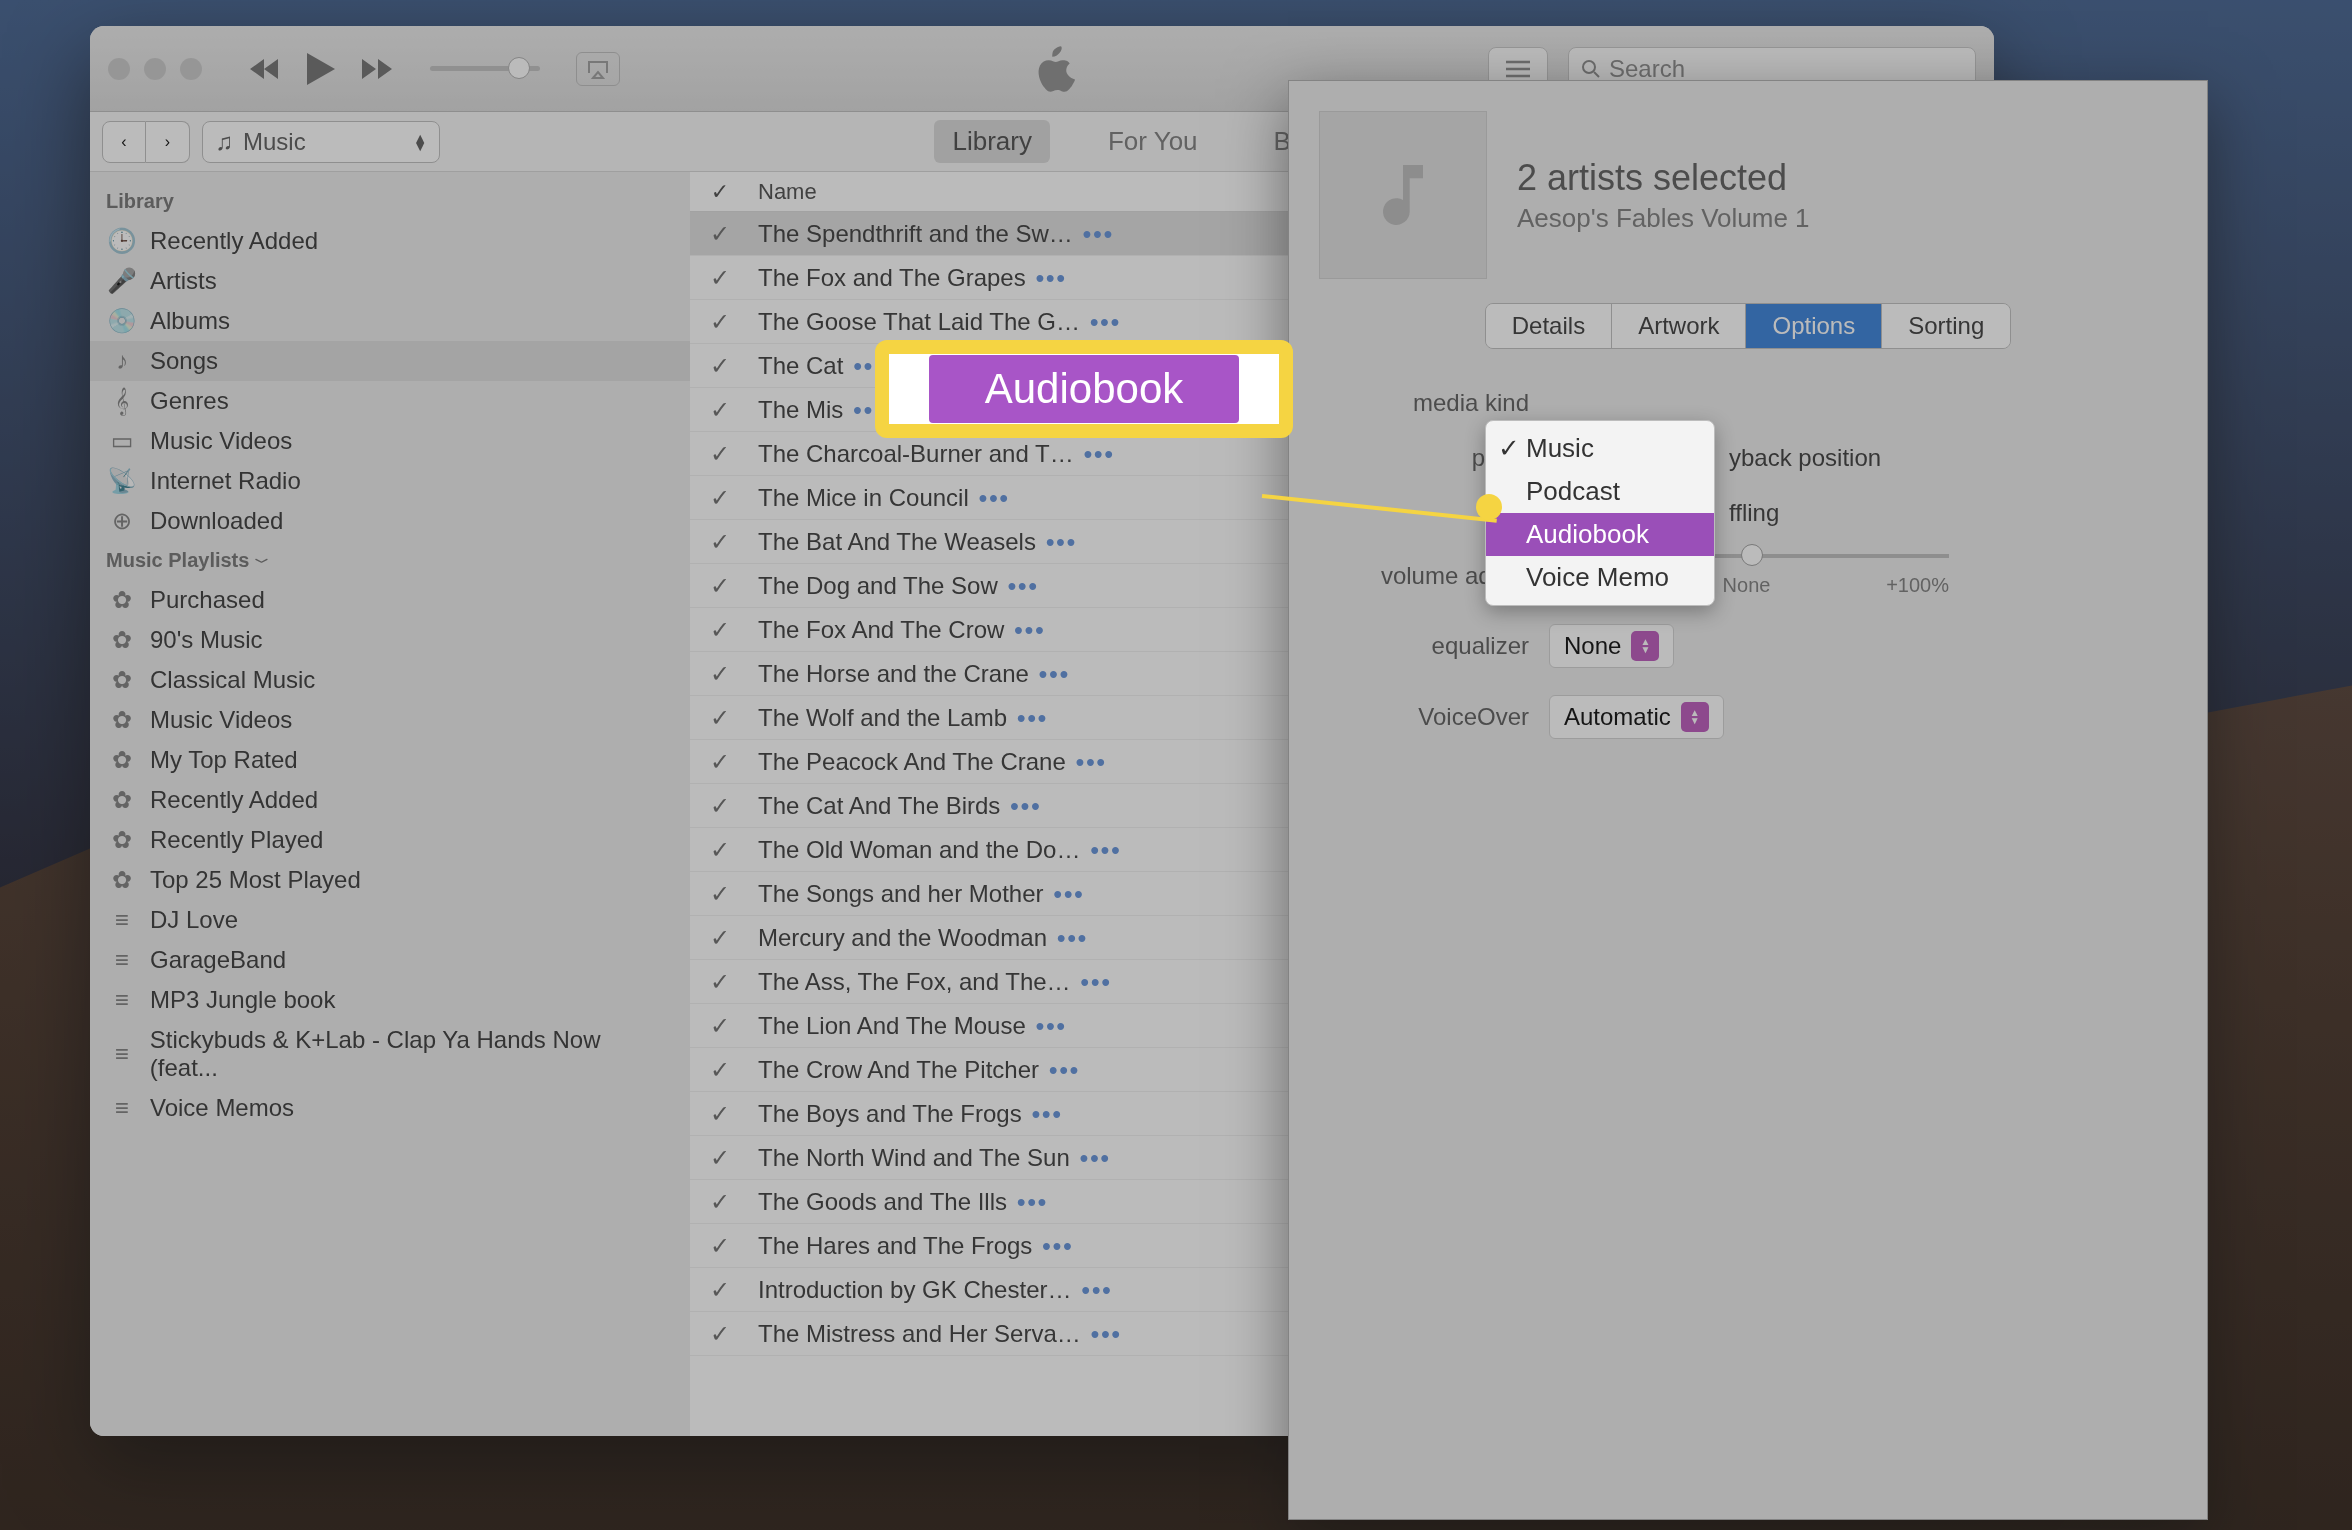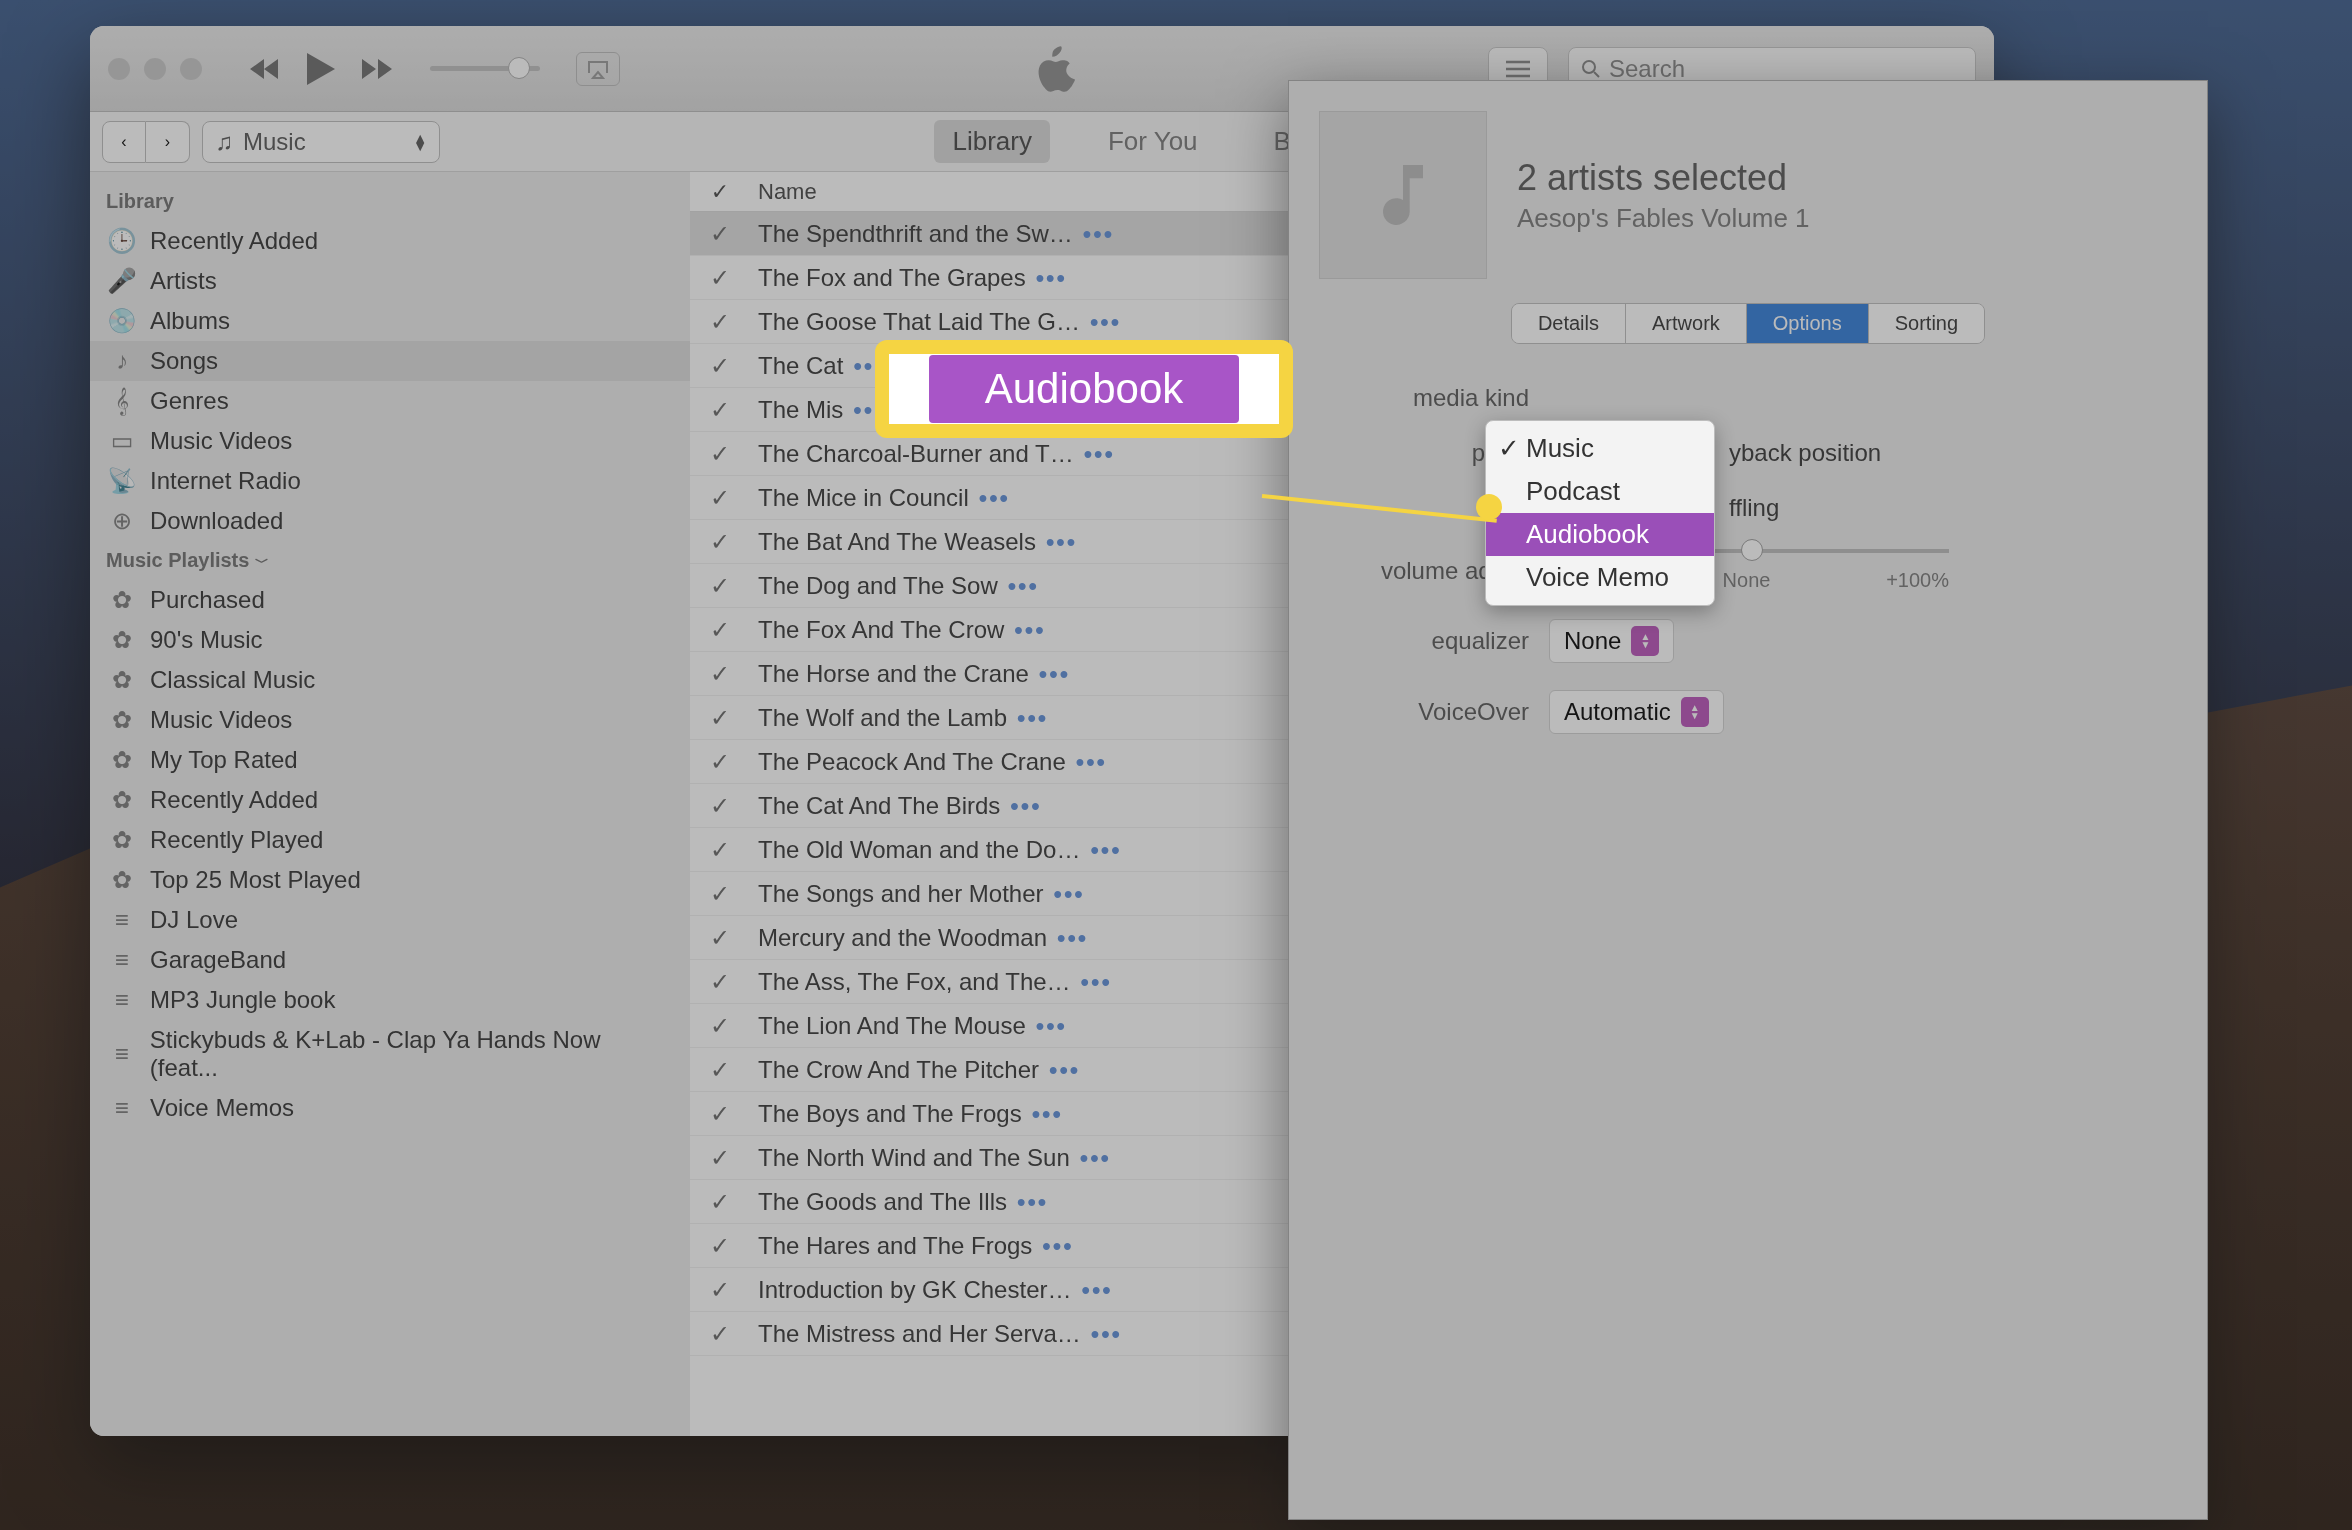--- a/index.html
+++ b/index.html
@@ -49,21 +49,21 @@
 .tc-time{width:70px;}
 .pl-col{ width:60px; background:#fca5a5; border-left:1px solid #ddd; padding:4px; font-size:22px; color:#444;}
 
 .modal { position:absolute; top:80px; left:1288px; width:920px; height:1440px; background:#ececec; border:1px solid #aaa; box-shadow:0 20px 60px rgba(0,0,0,.5); display:flex; flex-direction:column;}
 .modal-top{ display:flex; gap:30px; padding:30px 30px 24px 30px; align-items:center;}
 .album-art{ width:168px; height:168px; background:#ddd; border:1px solid #ccc; display:flex; align-items:center; justify-content:center; color:#b8b8b8;}
 .modal-titles .t1{ font-size:36px; color:#555;}
 .modal-titles .t2{ font-size:26px; color:#777; margin-top:4px;}
 .seg { display:flex; justify-content:center; padding:0 30px 20px 30px;}
 .seg-wrap{ display:flex; border:1px solid #bcbcbc; border-radius:8px; overflow:hidden;}
-.seg-item{ padding:8px 26px; font-size:20px; color:#333; background:#fff; border-right:1px solid #bcbcbc;}
+.seg-item{ padding:8px 26px; font-size:24px; color:#333; background:#fff; border-right:1px solid #bcbcbc;}
 .seg-item:last-child{border-right:none;}
 .seg-item.active{ background:#2f7bd9; color:#fff;}
 .opts{ padding:20px 60px; display:flex; flex-direction:column; gap:27px;}
 .orow{ display:flex; align-items:center; gap:20px;}
 .olabel{ width:180px; text-align:right; font-size:24px; color:#555;}
 .oval{ font-size:24px; color:#333;}
 .select-box{ background:#fff; border:1px solid #d0d0d0; border-radius:6px; padding:6px 14px; font-size:24px; display:flex; align-items:center; gap:10px;}
 .sel-arrows{ width:28px; height:30px; background:#b850b8; border-radius:5px; display:flex; flex-direction:column; align-items:center; justify-content:center; color:#fff; font-size:10px; line-height:8px;}
 .slider{ position:relative; width:400px;}
 .slider-track{ height:4px; background:#bbb;}

